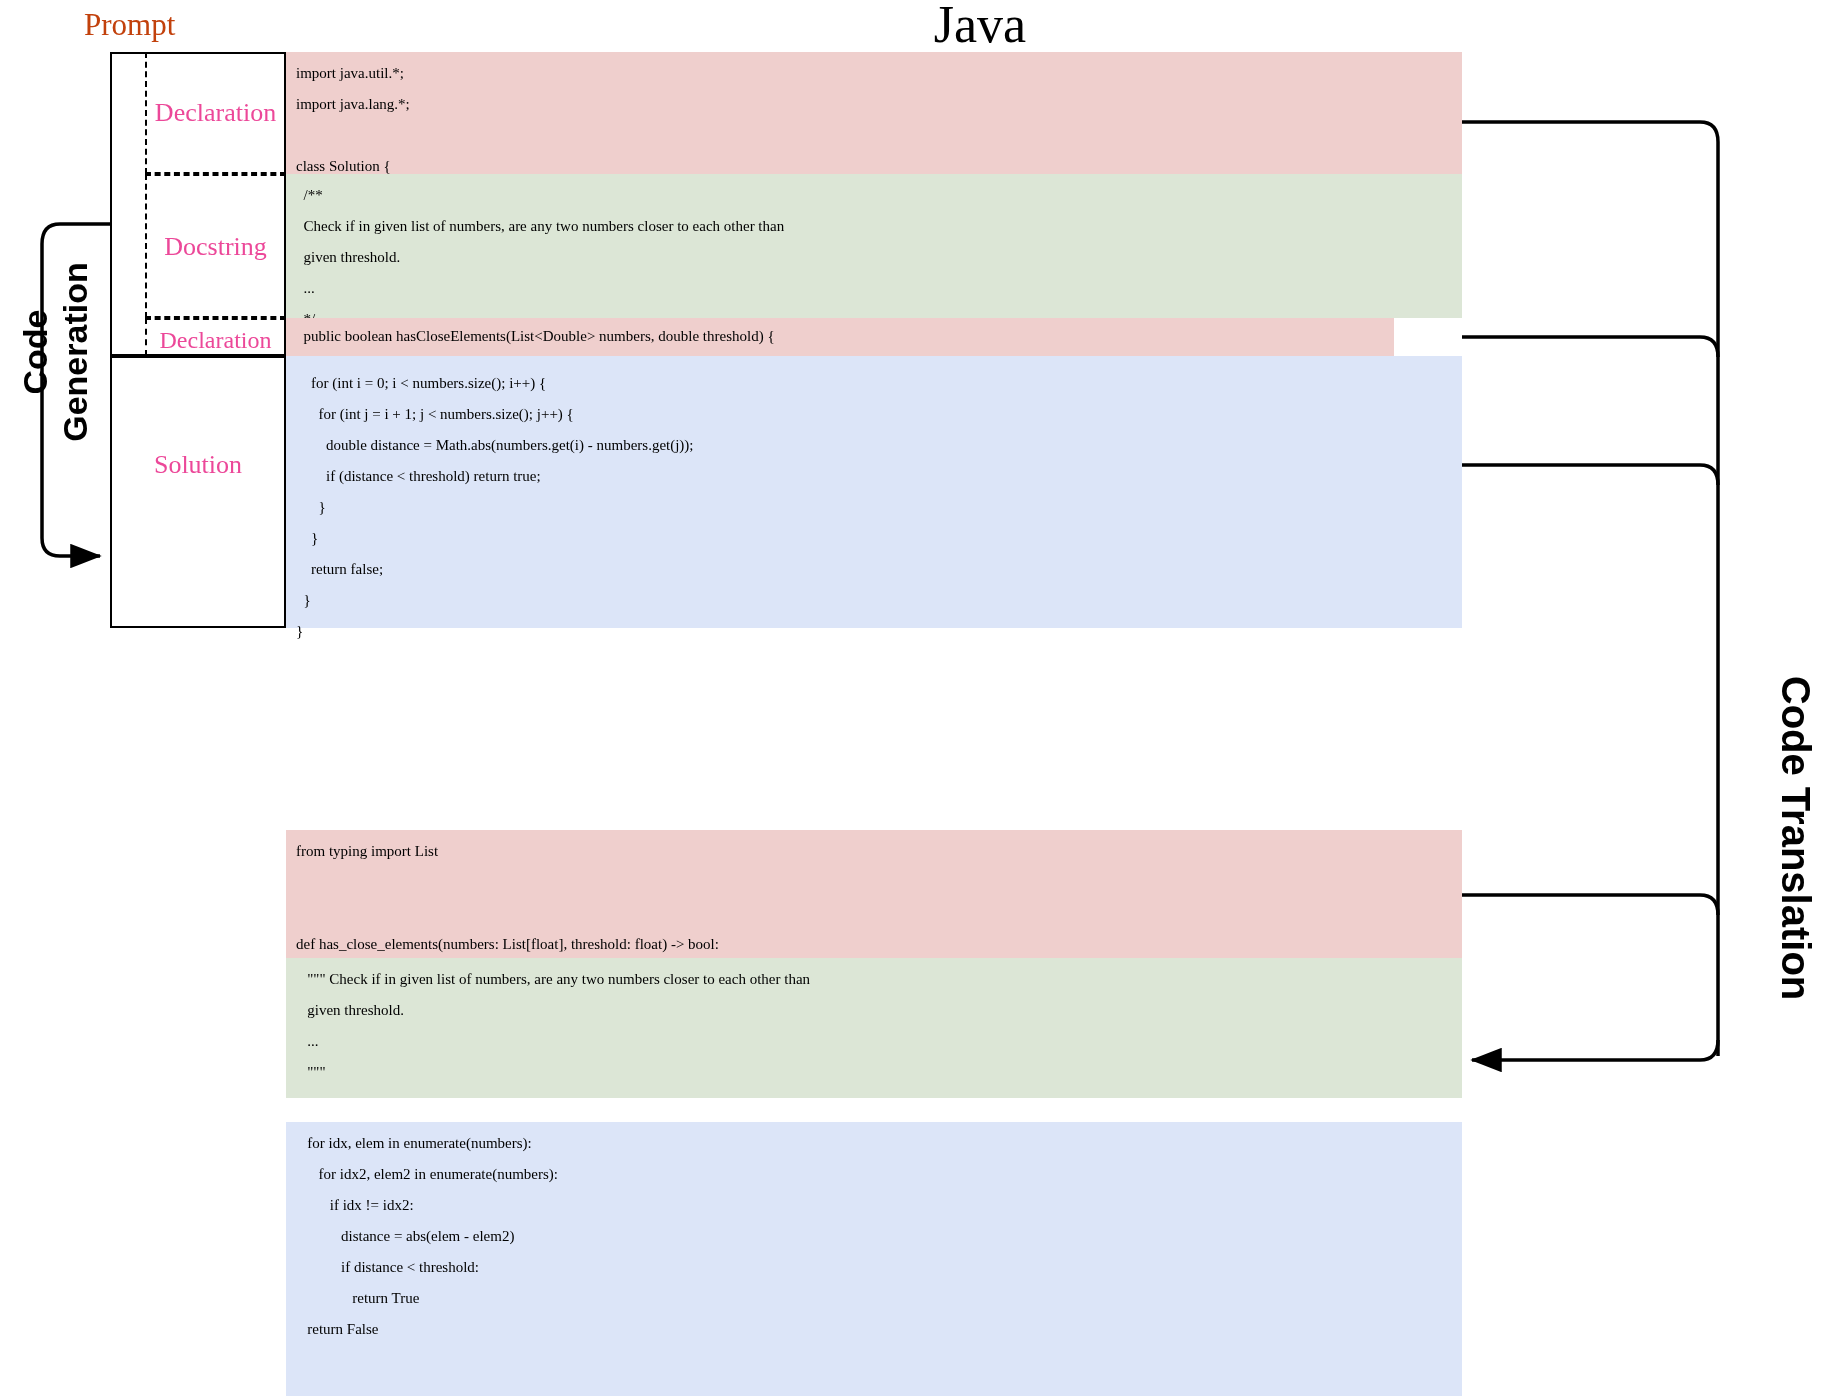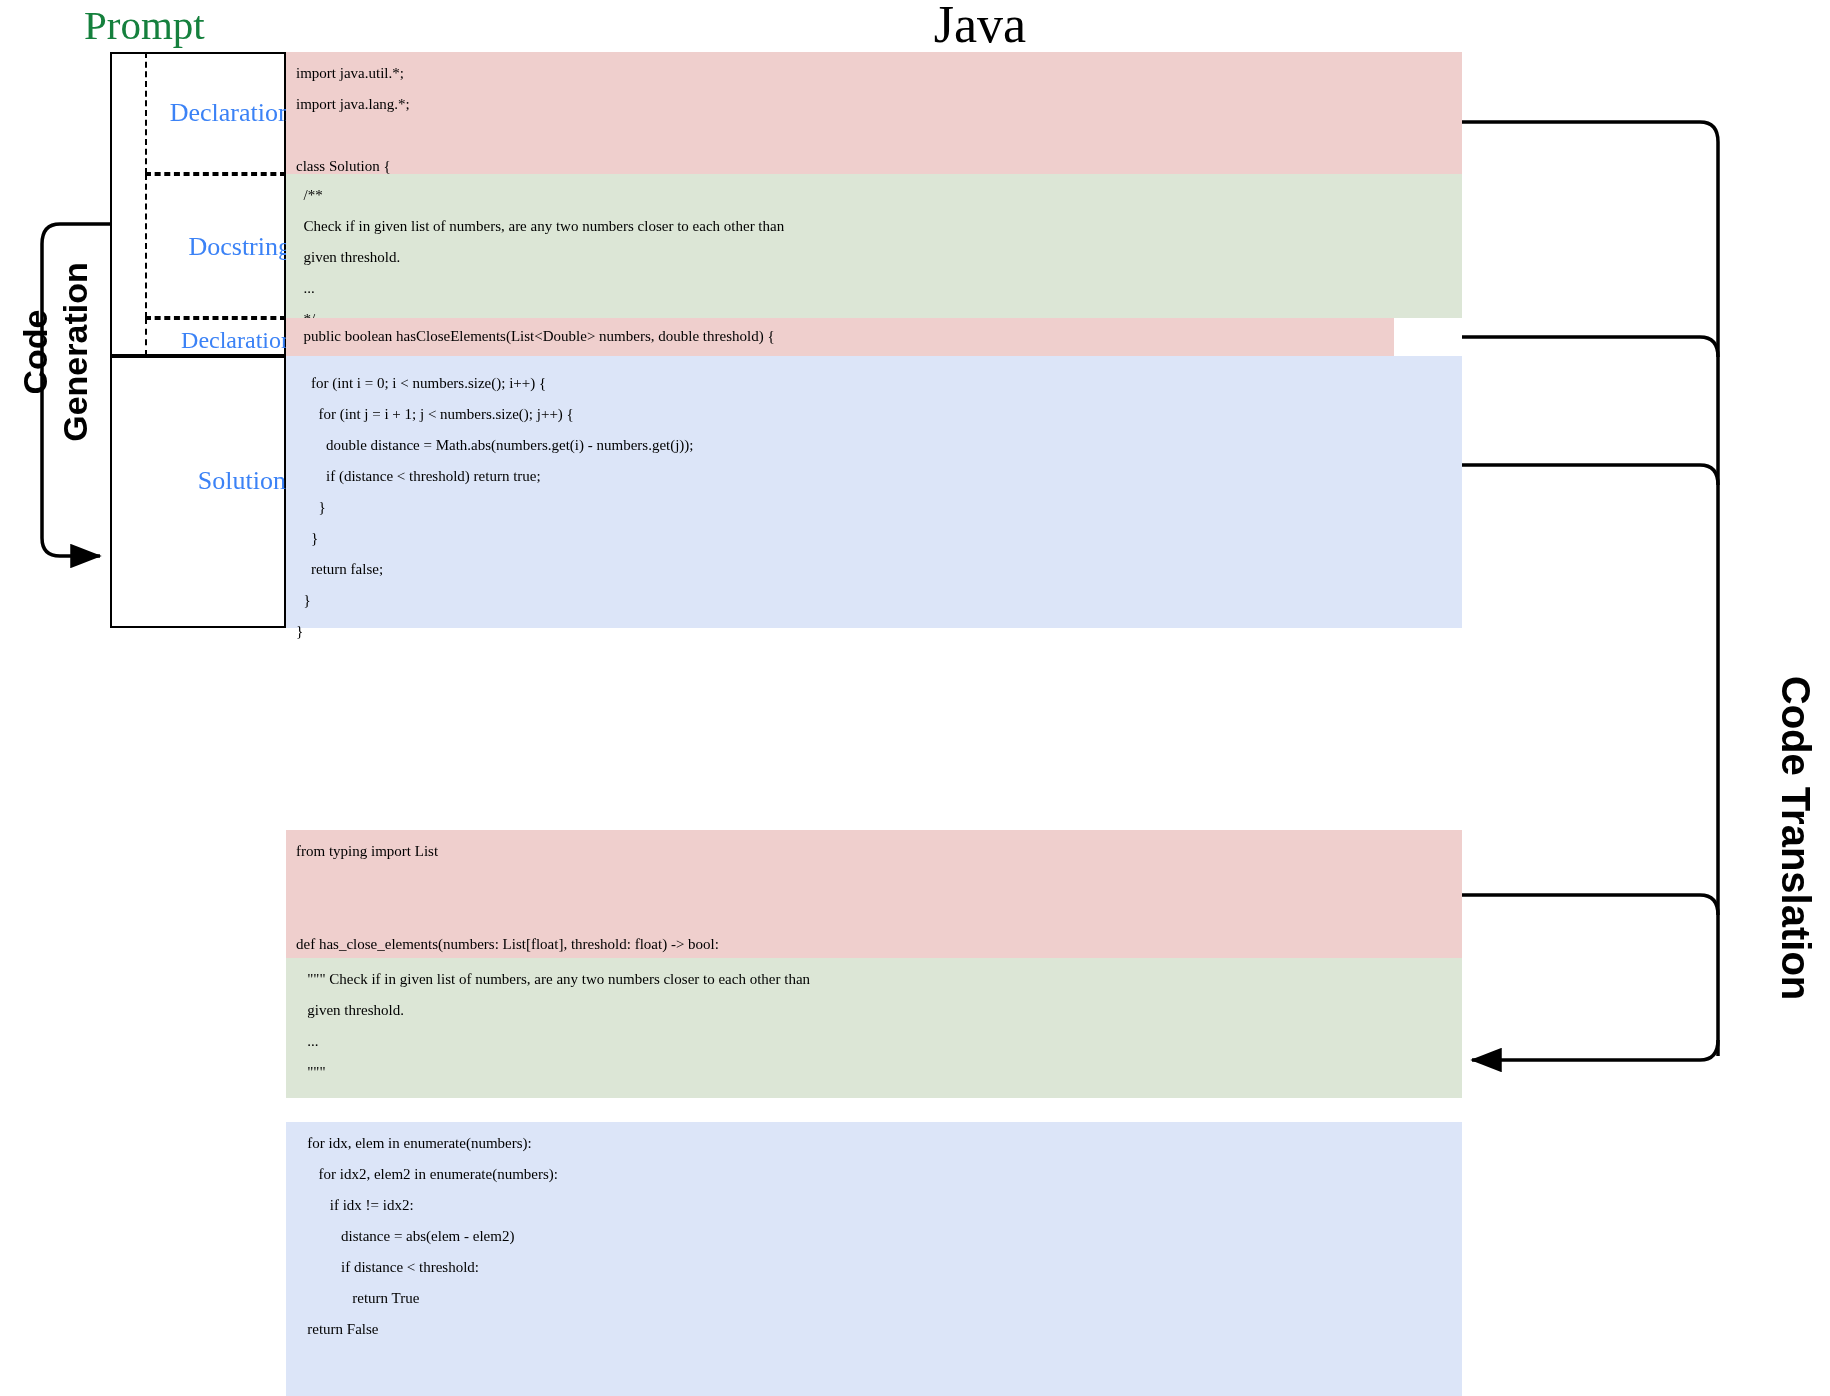--- a/index.html
+++ b/index.html
@@ -25,23 +25,23 @@
   .lang-title {
     font-family: "Liberation Serif", serif;
     font-size: 52px;
     line-height: 46px;
     text-align: center;
     color: #000;
     white-space: nowrap;
   }
   .prompt-title {
     font-family: "Liberation Serif", serif;
-    font-size: 41px;
+    font-size: 31px;
     line-height: 34px;
-    color: #15803d;
+    color: #c2410c;
     white-space: nowrap;
   }
 
   
   .side-label {
     font-family: "Liberation Sans", sans-serif;
     font-weight: bold;
     color: #000;
     white-space: nowrap;
     transform-origin: 50% 50%;
@@ -81,22 +81,22 @@
   }
   .dashed-box {
     border: 2.5px dashed #000;
     box-sizing: border-box;
     background: transparent;
   }
   .box-label {
     font-family: "Liberation Serif", serif;
     font-size: 26px;
     line-height: 30px;
-    color: #3b82f6;
-    text-align: right;
+    color: #ec4899;
+    text-align: center;
     white-space: nowrap;
   }
 
   svg.overlay {
     position: absolute;
     left: 0; top: 0;
     width: 1830px; height: 1396px;
     pointer-events: none;
   }
 </style>
@@ -110,21 +110,21 @@
 
   <div class="abs prompt-title" style="left:84px; top:8px;">Prompt</div>
 
   <div class="abs side-label left" style="left:-68px; top:310px; width:250px; height:84px;">Code<br>Generation</div>
 
   <div class="abs side-label right" style="left:1535px; top:815px; width:520px; height:46px;">Code Translation</div>
 
   <div class="abs solid-box" style="left:110px; top:52px; width:176px; height:304px;"></div>
 
   <div class="abs solid-box" style="left:110px; top:356px; width:176px; height:272px;"></div>
-  <div class="abs box-label" style="left:110px; top:466px; width:176px;">Solution</div>
+  <div class="abs box-label" style="left:110px; top:450px; width:176px;">Solution</div>
 
   <div class="abs dashed-box" style="left:145px; top:52px; width:141px; height:122px;"></div>
   <div class="abs box-label" style="left:140px; top:98px; width:151px;">Declaration</div>
 
   <div class="abs dashed-box" style="left:145px; top:174px; width:141px; height:144px;"></div>
   <div class="abs box-label" style="left:140px; top:232px; width:151px;">Docstring</div>
 
   <div class="abs dashed-box" style="left:145px; top:318px; width:141px; height:38px;"></div>
   <div class="abs box-label" style="left:138px; top:325px; width:155px; font-size:24px;">Declaration</div>
 

